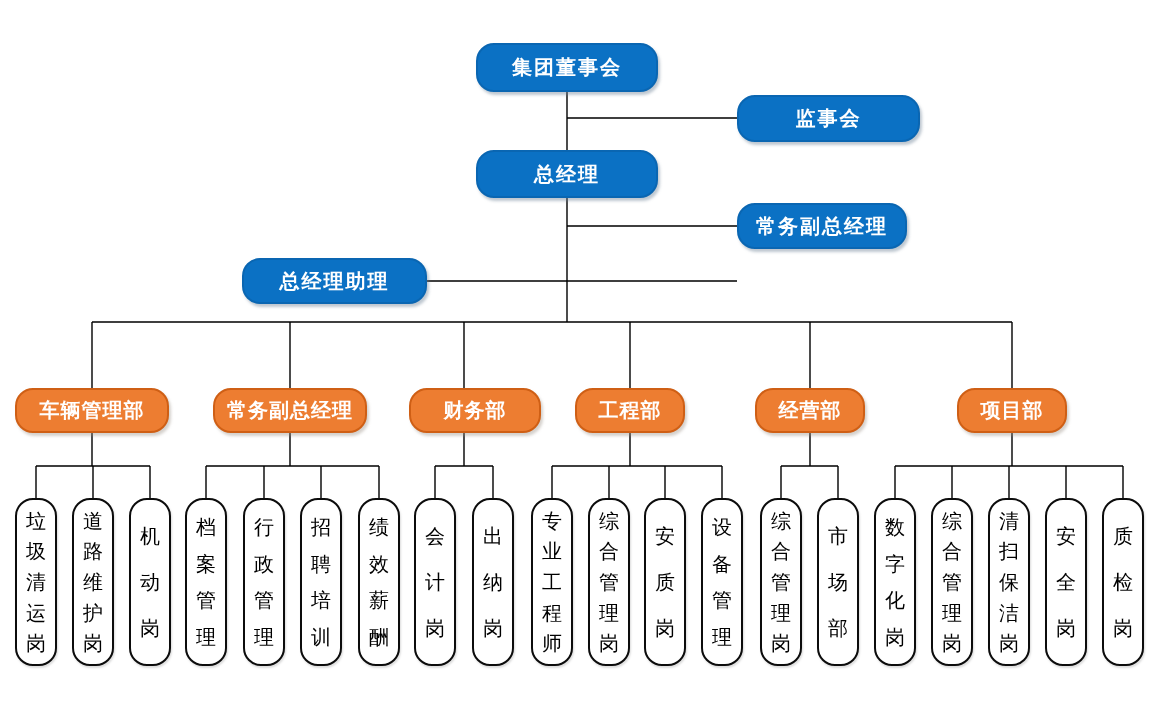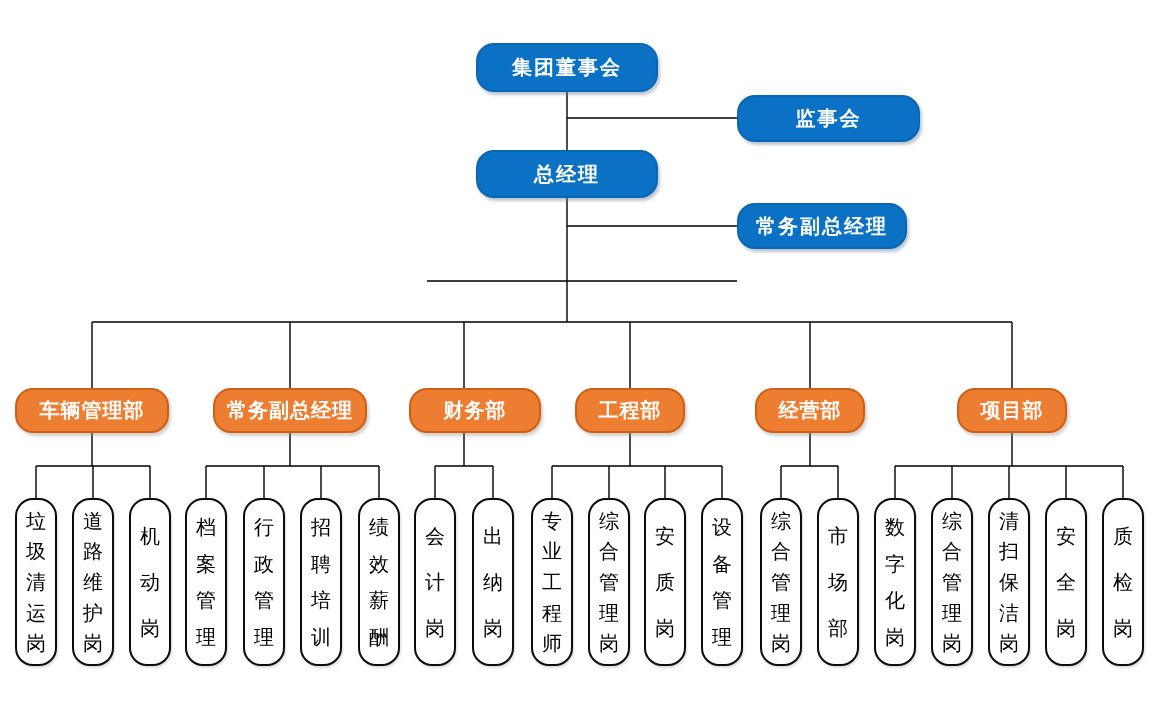--- a/index.html
+++ b/index.html
@@ -64,20 +64,23 @@
   </div>
 
   <div class="node node-blue" style="left:476px;top:150px;width:182px;height:48px">
     <span>总经理</span>
   </div>
 
   <div class="node node-blue" style="left:737px;top:203px;width:170px;height:46px">
     <span>常务副总经理</span>
   </div>
 
+  <div class="node node-blue" style="left:242px;top:258px;width:185px;height:46px">
+    <span>总经理助理</span>
+  </div>
 
 
   <div id="dept-layer">
       <div class="node node-dept" style="left: 15px; top: 388px; width: 154px; height: 45px;">
         <span>车辆管理部</span>
       </div>
       <div class="node node-pos" style="left: 15px; top: 498px; width: 42px; height: 168px;">
         <span>垃</span>
         <span>圾</span>
         <span>清</span>

